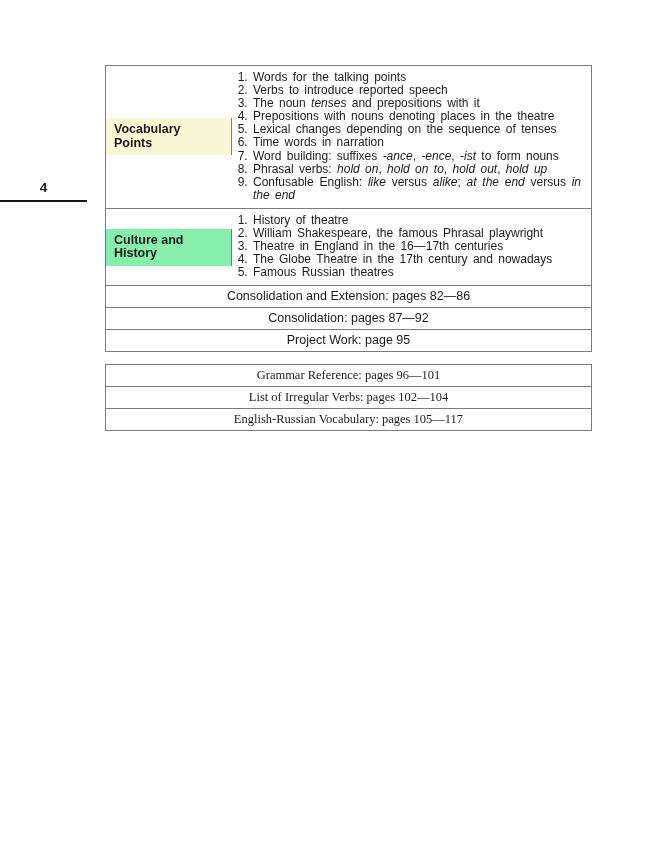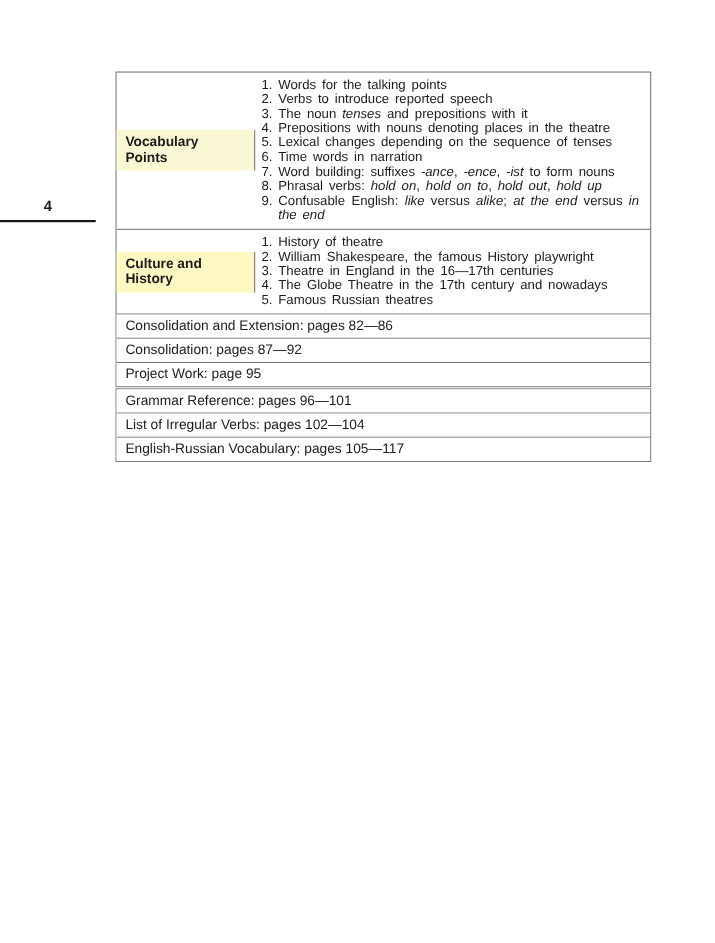--- a/index.html
+++ b/index.html
@@ -37,21 +37,21 @@
     position: absolute;
     left: 105px;
     top: 65px;
     width: 487px;
   }
   .grid-table {
     border: 1px solid #7c7c7c;
     background: #ffffff;
   }
   .grid-table > *:not(:last-child) { border-bottom: 1px solid #7c7c7c; }
-  .grid-table.appendix { margin-top: 1px; }
+  .grid-table.appendix { margin-top: 12px; font-family: Liberation Serif, serif; }
   .section-row { display: flex; align-items: center; }
   .hdr-cell {
     flex: 0 0 126px;
     width: 126px;
     border-right: 1px solid #7c7c7c;
     padding: 5px 40px 5px 8px;
     font-weight: bold;
     font-size: 12.5px;
     line-height: 13.5px;
   }
@@ -65,20 +65,21 @@
   }
   .num-list li {
     text-align: justify;
     word-spacing: 2px;
   }
   .band-row {
     padding: 3px 8px 4px 8px;
     font-size: 12.5px;
     line-height: 14px;
     background: #ffffff;
+    text-align: center;
   }
   .rows-wrap .band-row:not(:last-child) { border-bottom: 1px solid #7c7c7c; }
   i { font-style: italic; }
 </style>
 </head>
 <body>
 
 <div class="sheet">
 
   <div class="pagenum-block">
@@ -103,27 +104,27 @@
               <li><span>Lexical changes depending on the sequence of tenses</span></li>
               <li><span>Time words in narration</span></li>
               <li><span>Word building: suffixes </span><i>-ance</i><span>, </span><i>-ence</i><span>, </span><i>-ist</i><span> to form nouns</span></li>
               <li><span>Phrasal verbs: </span><i>hold on</i><span>, </span><i>hold on to</i><span>, </span><i>hold out</i><span>, </span><i>hold up</i></li>
               <li><span>Confusable English: </span><i>like</i><span> versus </span><i>alike</i><span>; </span><i>at the end</i><span> versus </span><i>in the end</i></li>
             </ol>
         </div>
       </div>
 
       <div class="section-row">
-        <div class="hdr-cell" style="background-color: #fef9c3;">
+        <div class="hdr-cell" style="background-color: #86efac;">
           <span>Culture and History</span>
         </div>
         <div class="list-cell">
           <ol class="num-list">
               <li><span>History of theatre</span></li>
-              <li><span>William Shakespeare, the famous History playwright</span></li>
+              <li><span>William Shakespeare, the famous Phrasal playwright</span></li>
               <li><span>Theatre in England in the 16—17th centuries</span></li>
               <li><span>The Globe Theatre in the 17th century and nowadays</span></li>
               <li><span>Famous Russian theatres</span></li>
             </ol>
         </div>
       </div>
 
       <div class="rows-wrap">
           <div class="band-row">Consolidation and Extension: pages 82—86</div>
           <div class="band-row">Consolidation: pages 87—92</div>

